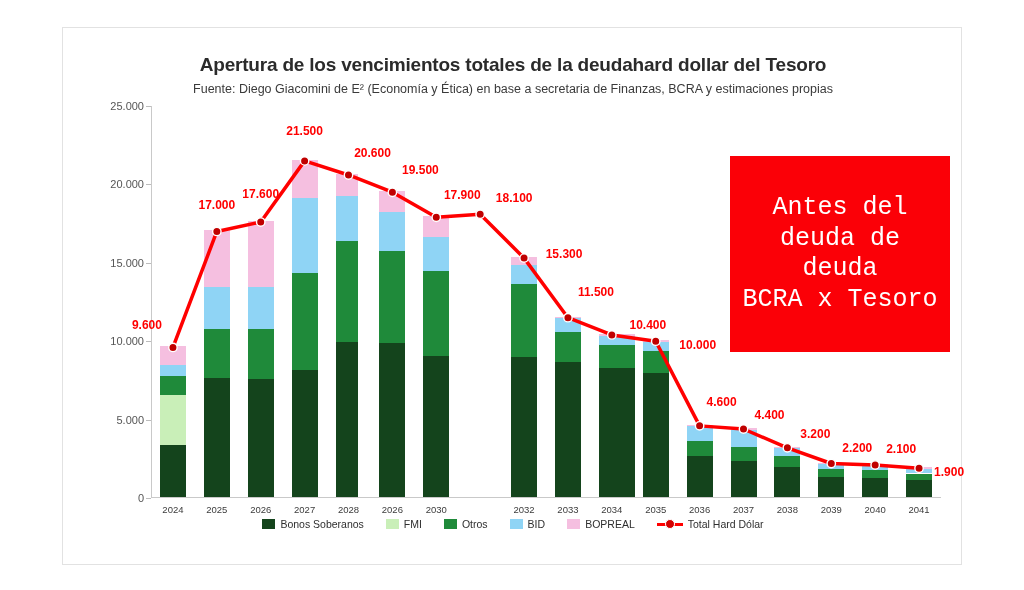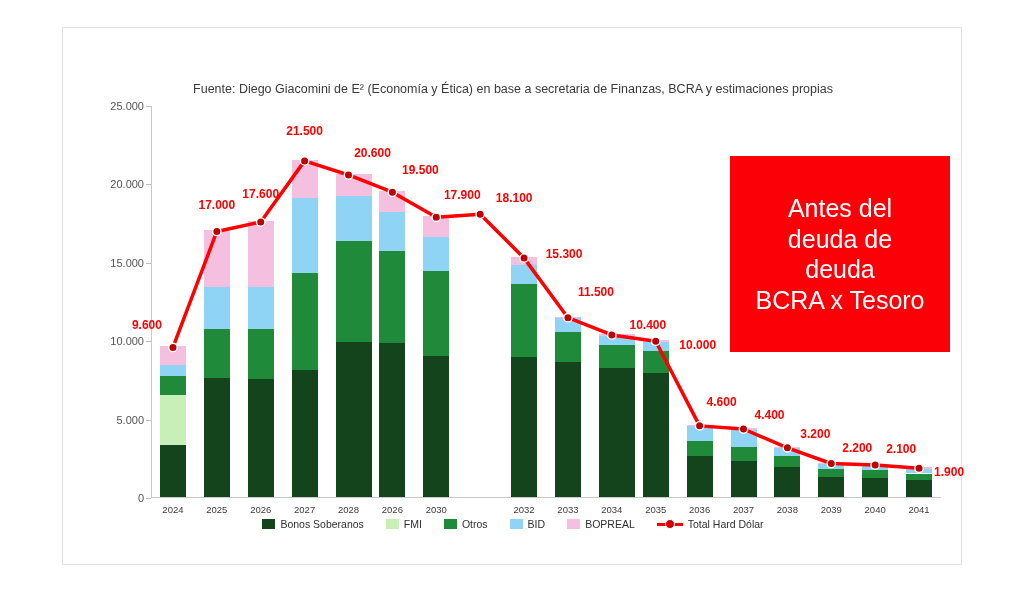--- a/index.html
+++ b/index.html
@@ -172,29 +172,31 @@
     background: #fb0007;
     display: flex;
     flex-direction: column;
     align-items: center;
     justify-content: center;
     color: #ffffff;
     font-size: 25px;
     line-height: 1.22;
     text-align: center;
     font-weight: normal;
+    font-family: Liberation Mono, monospace;
   }
   .callout div { width: 100%; }
 </style>
 </head>
 <body>
 
 <div id="root">
   <div class="chart-card">
 
+    <div class="chart-title">Apertura de los vencimientos totales de la deudahard dollar del Tesoro</div>
     <div class="chart-subtitle">Fuente: Diego Giacomini de E² (Economía y Ética) en base a secretaria de Finanzas, BCRA y estimaciones propias</div>
 
     <div class="plot" id="plot">
       <div class="axis-line-y"></div>
       <div class="axis-line-x"></div>
     <div class="axis-y-label" style="top: 392px;">0</div>
         <div class="tick-line" style="top: 392px;"></div>
         <div class="axis-y-label" style="top: 313.6px;">5.000</div>
         <div class="tick-line" style="top: 313.6px;"></div>
         <div class="axis-y-label" style="top: 235.2px;">10.000</div>
@@ -227,21 +229,21 @@
           <div class="seg" style="background: rgb(245, 191, 224); height: 65.856px; bottom: 210.112px;"></div>
           <div class="x-label" style="left: -10px;">2026</div>
         </div>
         <div class="bar-group" style="left: 140.611px; width: 26px; height: 337.12px;">
           <div class="seg" style="background: rgb(20, 68, 28); height: 127.008px; bottom: 0px;"></div>
           <div class="seg" style="background: rgb(31, 138, 58); height: 97.216px; bottom: 127.008px;"></div>
           <div class="seg" style="background: rgb(143, 212, 245); height: 75.264px; bottom: 224.224px;"></div>
           <div class="seg" style="background: rgb(245, 191, 224); height: 37.632px; bottom: 299.488px;"></div>
           <div class="x-label" style="left: -10px;">2027</div>
         </div>
-        <div class="bar-group" style="left: 184.5px; width: 36px; height: 323.008px;">
+        <div class="bar-group" style="left: 184.5px; width: 22px; height: 323.008px;">
           <div class="seg" style="background: rgb(20, 68, 28); height: 155.232px; bottom: 0px;"></div>
           <div class="seg" style="background: rgb(31, 138, 58); height: 100.352px; bottom: 155.232px;"></div>
           <div class="seg" style="background: rgb(143, 212, 245); height: 45.472px; bottom: 255.584px;"></div>
           <div class="seg" style="background: rgb(245, 191, 224); height: 21.952px; bottom: 301.056px;"></div>
           <div class="x-label" style="left: -10px;">2028</div>
         </div>
         <div class="bar-group" style="left: 228.389px; width: 26px; height: 305.76px;">
           <div class="seg" style="background: rgb(20, 68, 28); height: 153.664px; bottom: 0px;"></div>
           <div class="seg" style="background: rgb(31, 138, 58); height: 92.512px; bottom: 153.664px;"></div>
           <div class="seg" style="background: rgb(143, 212, 245); height: 39.2px; bottom: 246.176px;"></div>

